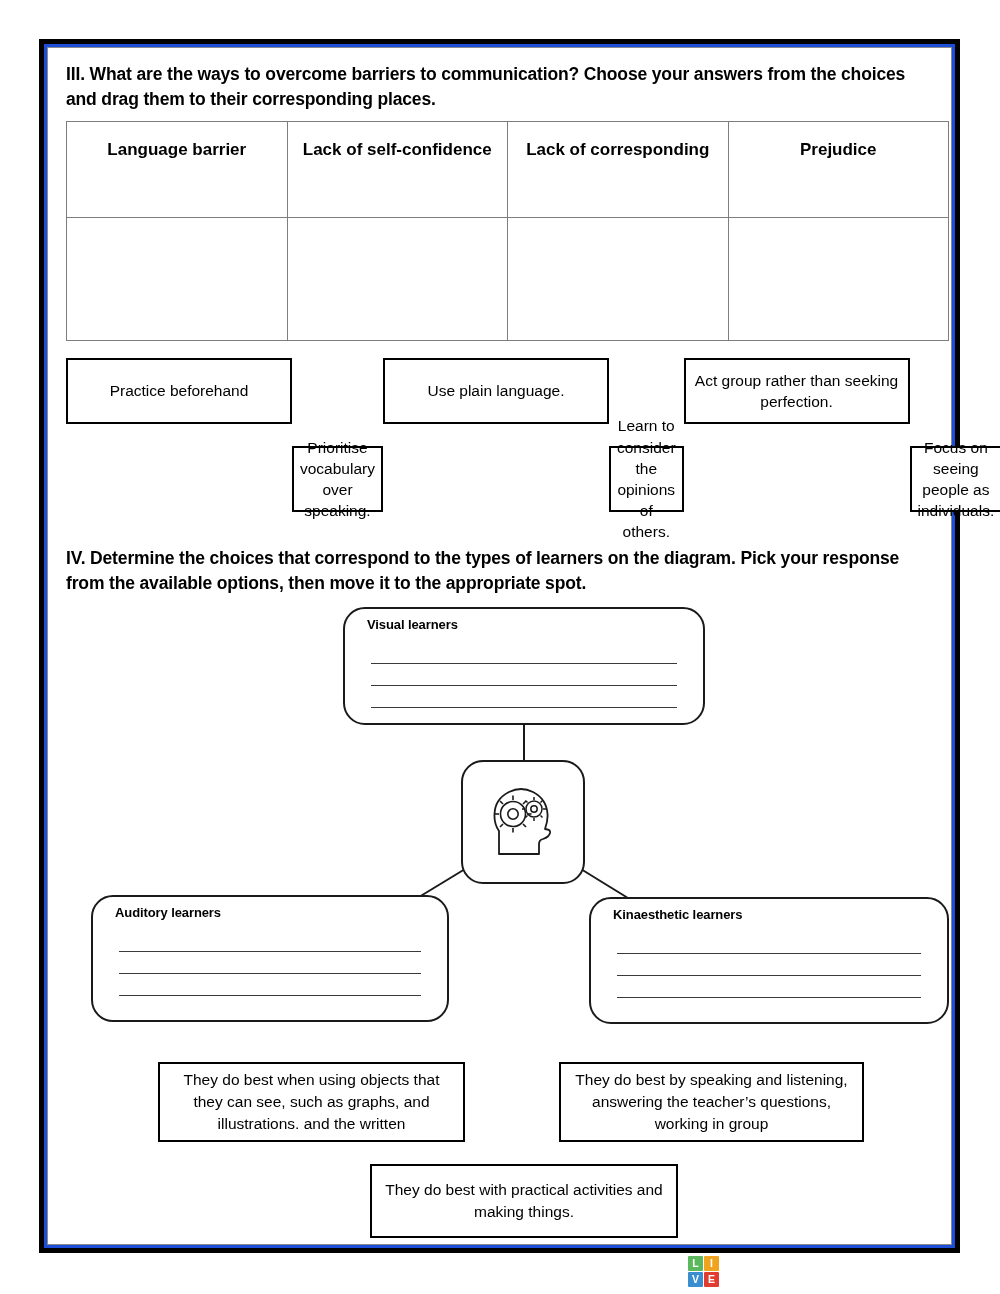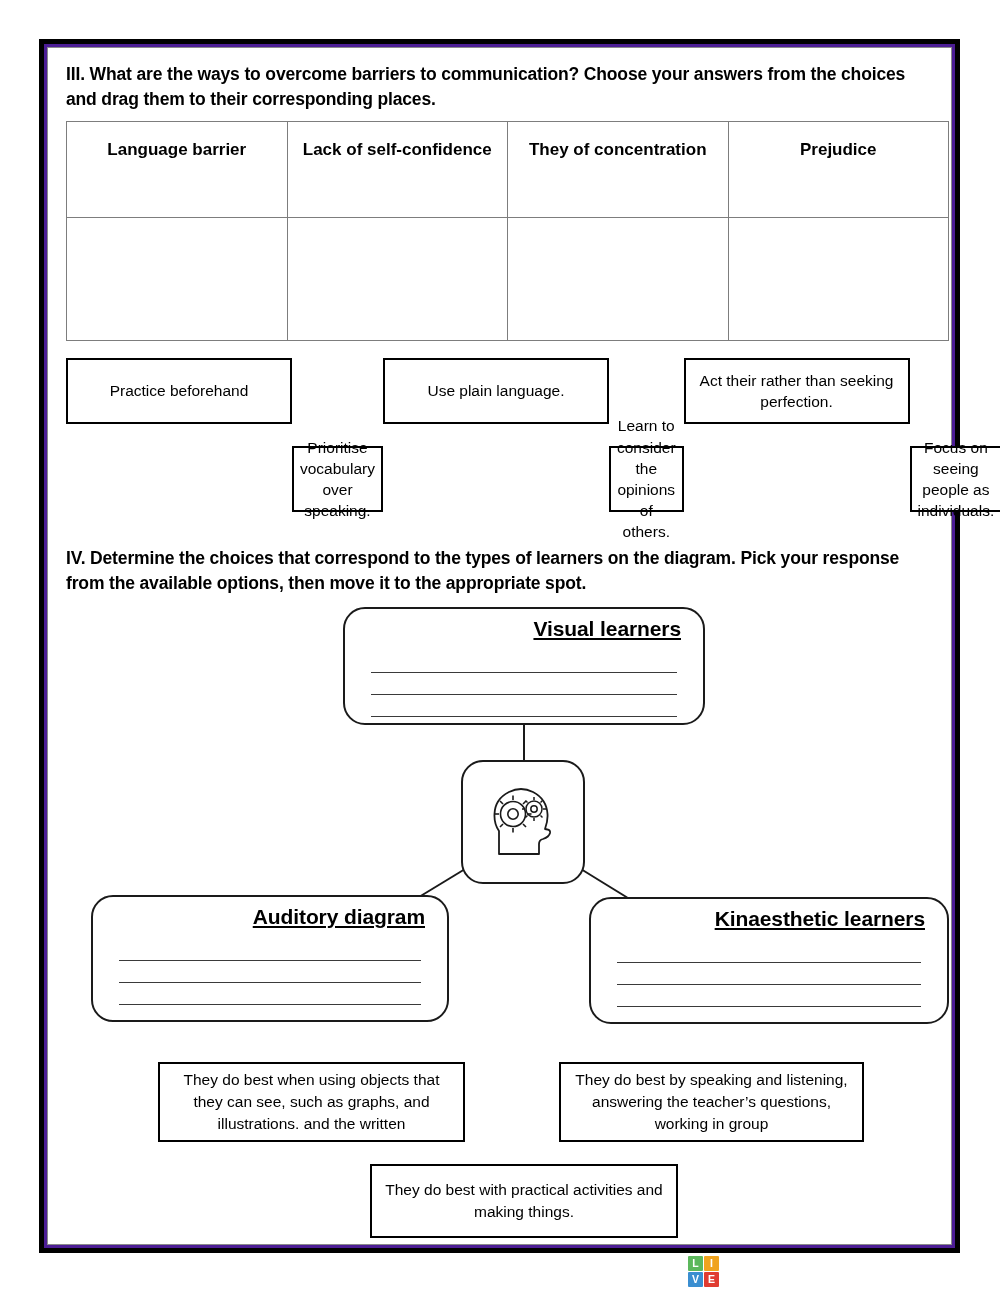--- a/index.html
+++ b/index.html
@@ -17,21 +17,21 @@
   }
 
   
   #page-frame {
     position: absolute;
     left: 39px;
     top: 39px;
     width: 921px;
     height: 1214px;
     border: 5px solid #000000;
-    background: #4c1d95;
+    background: #1d4ed8;
     box-sizing: border-box;
   }
   #page-frame-inner {
     position: absolute;
     left: 3px;
     top: 3px;
     right: 3px;
     bottom: 3px;
     border: 1px solid #8a8a8a;
     background: #ffffff;
@@ -123,26 +123,25 @@
   }
   .learner-box {
     position: absolute;
     border: 2px solid #1a1a1a;
     border-radius: 22px;
     background: #fff;
     box-sizing: border-box;
     padding: 8px 22px 0 22px;
   }
   .learner-title {
-    text-align: right;
-    font-size: 21px;
+    text-align: left;
+    font-size: 13px;
     font-weight: bold;
     letter-spacing: -0.1px;
     margin-bottom: 10px;
-    text-decoration: underline;
   }
   .answer-line {
     border-bottom: 1.4px solid #3a3a3a;
     height: 21px;
     margin: 0 4px;
   }
   #visual-box {
     left: 277px;
     top: 6px;
     width: 362px;
@@ -255,40 +254,40 @@
   <div id="page-frame-inner">
     <div id="sheet">
 
       <p class="section-heading">III. What are the ways to overcome barriers to communication? Choose your answers from the choices and drag them to their corresponding places.</p>
 
       <table id="barrier-table">
         <thead>
           <tr>
             <th>Language barrier</th>
             <th>Lack of self-confidence</th>
-            <th>They of concentration</th>
+            <th>Lack of corresponding</th>
             <th>Prejudice</th>
           </tr>
         </thead>
         <tbody>
           <tr>
             <td class="dropzone"></td>
             <td class="dropzone"></td>
             <td class="dropzone"></td>
             <td class="dropzone"></td>
           </tr>
         </tbody>
       </table>
 
       <div id="choice-grid">
         <div class="choice-chip">Practice beforehand</div>
         <div class="chip-spacer"></div>
         <div class="choice-chip">Use plain language.</div>
         <div class="chip-spacer"></div>
-        <div class="choice-chip">Act their rather than seeking perfection.</div>
+        <div class="choice-chip">Act group rather than seeking perfection.</div>
         <div class="chip-spacer"></div>
 
         <div class="chip-spacer"></div>
         <div class="chip-spacer"></div>
         <div class="chip-spacer"></div>
         <div class="chip-spacer"></div>
         <div class="chip-spacer"></div>
         <div class="chip-spacer"></div>
         <div class="chip-spacer"></div>
 
@@ -350,21 +349,21 @@
                 <line x1="57" y1="42" x2="57" y2="45"></line>
                 <line x1="50.5" y1="39.5" x2="48.5" y2="41.5"></line>
                 <line x1="48" y1="33" x2="45" y2="33"></line>
                 <line x1="50.5" y1="26.5" x2="48.5" y2="24.5"></line>
               </g>
             </g>
           </svg>
         </div>
 
         <div class="learner-box" id="auditory-box">
-          <div class="learner-title">Auditory diagram</div>
+          <div class="learner-title">Auditory learners</div>
           <div class="answer-line"></div>
           <div class="answer-line"></div>
           <div class="answer-line"></div>
         </div>
 
         <div class="learner-box" id="kinaesthetic-box">
           <div class="learner-title">Kinaesthetic learners</div>
           <div class="answer-line"></div>
           <div class="answer-line"></div>
           <div class="answer-line"></div>

